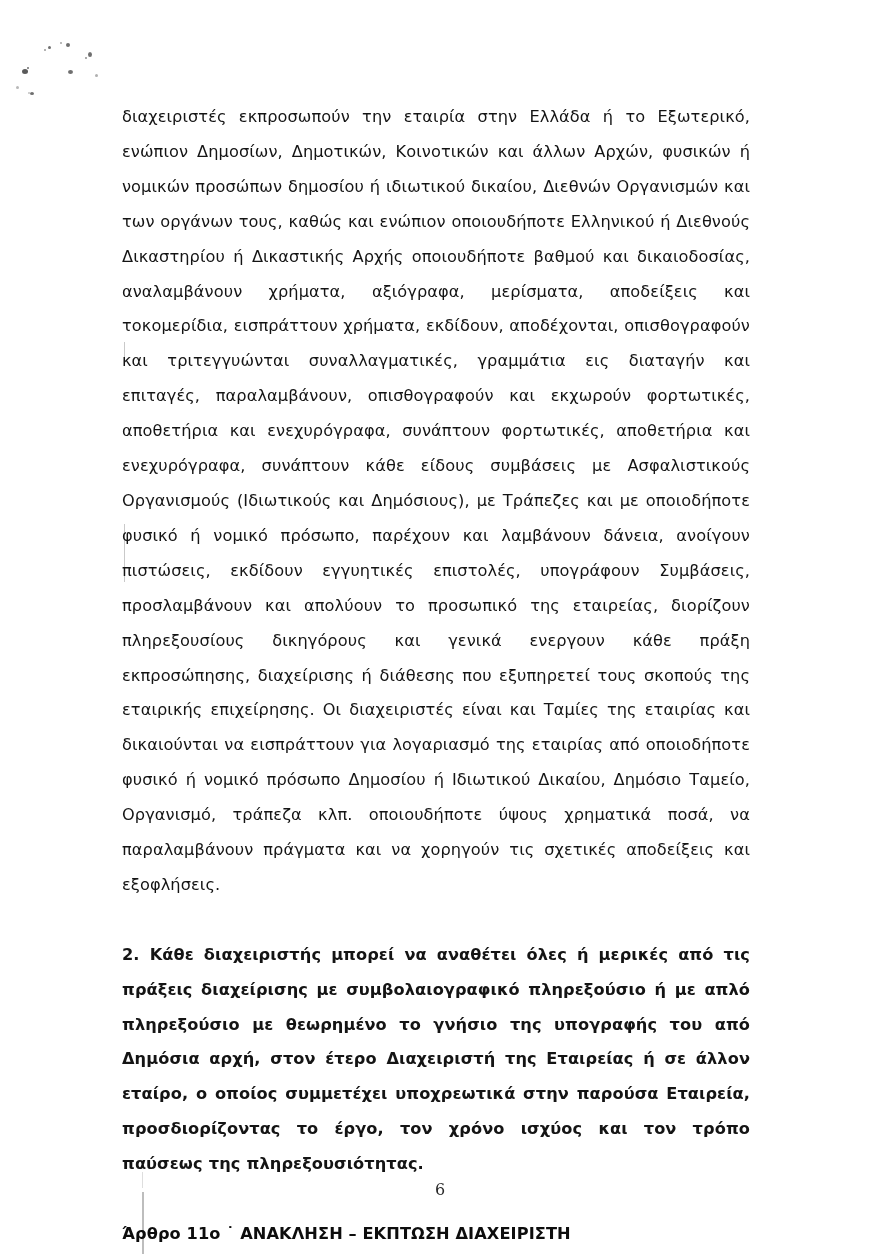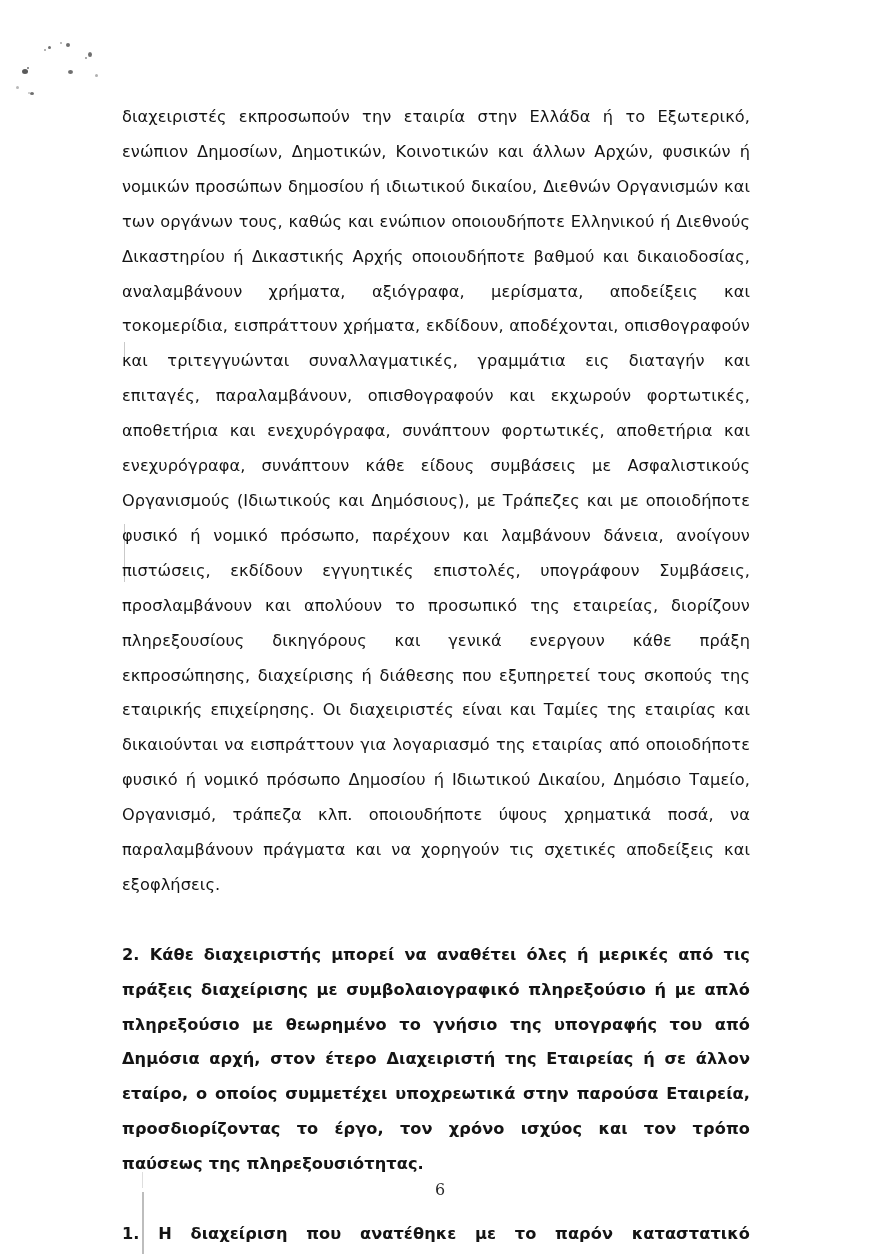--- a/index.html
+++ b/index.html
@@ -112,20 +112,21 @@
   <span class="margin-line l2"></span>
   <span class="margin-line l4"></span>
   <span class="margin-line l3"></span>
 
   <div class="content">
 
     <p class="para">διαχειριστές εκπροσωπούν την εταιρία στην Ελλάδα ή το Εξωτερικό, ενώπιον Δημοσίων, Δημοτικών, Κοινοτικών και άλλων Αρχών, φυσικών ή νομικών προσώπων δημοσίου ή ιδιωτικού δικαίου, Διεθνών Οργανισμών και των οργάνων τους, καθώς και ενώπιον οποιουδήποτε Ελληνικού ή Διεθνούς Δικαστηρίου ή Δικαστικής Αρχής οποιουδήποτε βαθμού και δικαιοδοσίας, αναλαμβάνουν χρήματα, αξιόγραφα, μερίσματα, αποδείξεις και τοκομερίδια, εισπράττουν χρήματα, εκδίδουν, αποδέχονται, οπισθογραφούν και τριτεγγυώνται συναλλαγματικές, γραμμάτια εις διαταγήν και επιταγές, παραλαμβάνουν, οπισθογραφούν και εκχωρούν φορτωτικές, αποθετήρια και ενεχυρόγραφα, συνάπτουν φορτωτικές, αποθετήρια και ενεχυρόγραφα, συνάπτουν κάθε είδους συμβάσεις με Ασφαλιστικούς Οργανισμούς (Ιδιωτικούς και Δημόσιους), με Τράπεζες και με οποιοδήποτε φυσικό ή νομικό πρόσωπο, παρέχουν και λαμβάνουν δάνεια, ανοίγουν πιστώσεις, εκδίδουν εγγυητικές επιστολές, υπογράφουν Συμβάσεις, προσλαμβάνουν και απολύουν το προσωπικό της εταιρείας, διορίζουν πληρεξουσίους δικηγόρους και γενικά ενεργουν κάθε πράξη εκπροσώπησης, διαχείρισης ή διάθεσης που εξυπηρετεί τους σκοπούς της εταιρικής επιχείρησης. Οι διαχειριστές είναι και Ταμίες της εταιρίας και δικαιούνται να εισπράττουν για λογαριασμό της εταιρίας από οποιοδήποτε φυσικό ή νομικό πρόσωπο Δημοσίου ή Ιδιωτικού Δικαίου, Δημόσιο Ταμείο, Οργανισμό, τράπεζα κλπ. οποιουδήποτε ύψους χρηματικά ποσά, να παραλαμβάνουν πράγματα και να χορηγούν τις σχετικές αποδείξεις και εξοφλήσεις.</p>
 
     <p class="para gap-before">2. Κάθε διαχειριστής μπορεί να αναθέτει όλες ή μερικές από τις πράξεις διαχείρισης με συμβολαιογραφικό πληρεξούσιο ή με απλό πληρεξούσιο με θεωρημένο το γνήσιο της υπογραφής του από Δημόσια αρχή, στον έτερο Διαχειριστή της Εταιρείας ή σε άλλον εταίρο, ο οποίος συμμετέχει υποχρεωτικά στην παρούσα Εταιρεία, προσδιορίζοντας το έργο, τον χρόνο ισχύος και τον τρόπο παύσεως της πληρεξουσιότητας.</p>
 
+    <h2 class="heading">Άρθρο 11ο ˙ ΑΝΑΚΛΗΣΗ – ΕΚΠΤΩΣΗ ΔΙΑΧΕΙΡΙΣΤΗ</h2>
 
     <p class="para gap-before">1. Η διαχείριση που ανατέθηκε με το παρόν καταστατικό ανακαλείται με απόφαση των εταίρων μόνο για σπουδαίο λόγο είτε με απόφαση του Δικαστηρίου σύμφωνα με τα οριζόμενα στα άρθρα 59- 61 του Ν. 4072/2012.</p>
 
   </div>
 
   <div class="page-number">6</div>
 
 </div>
 
 </body></html>

